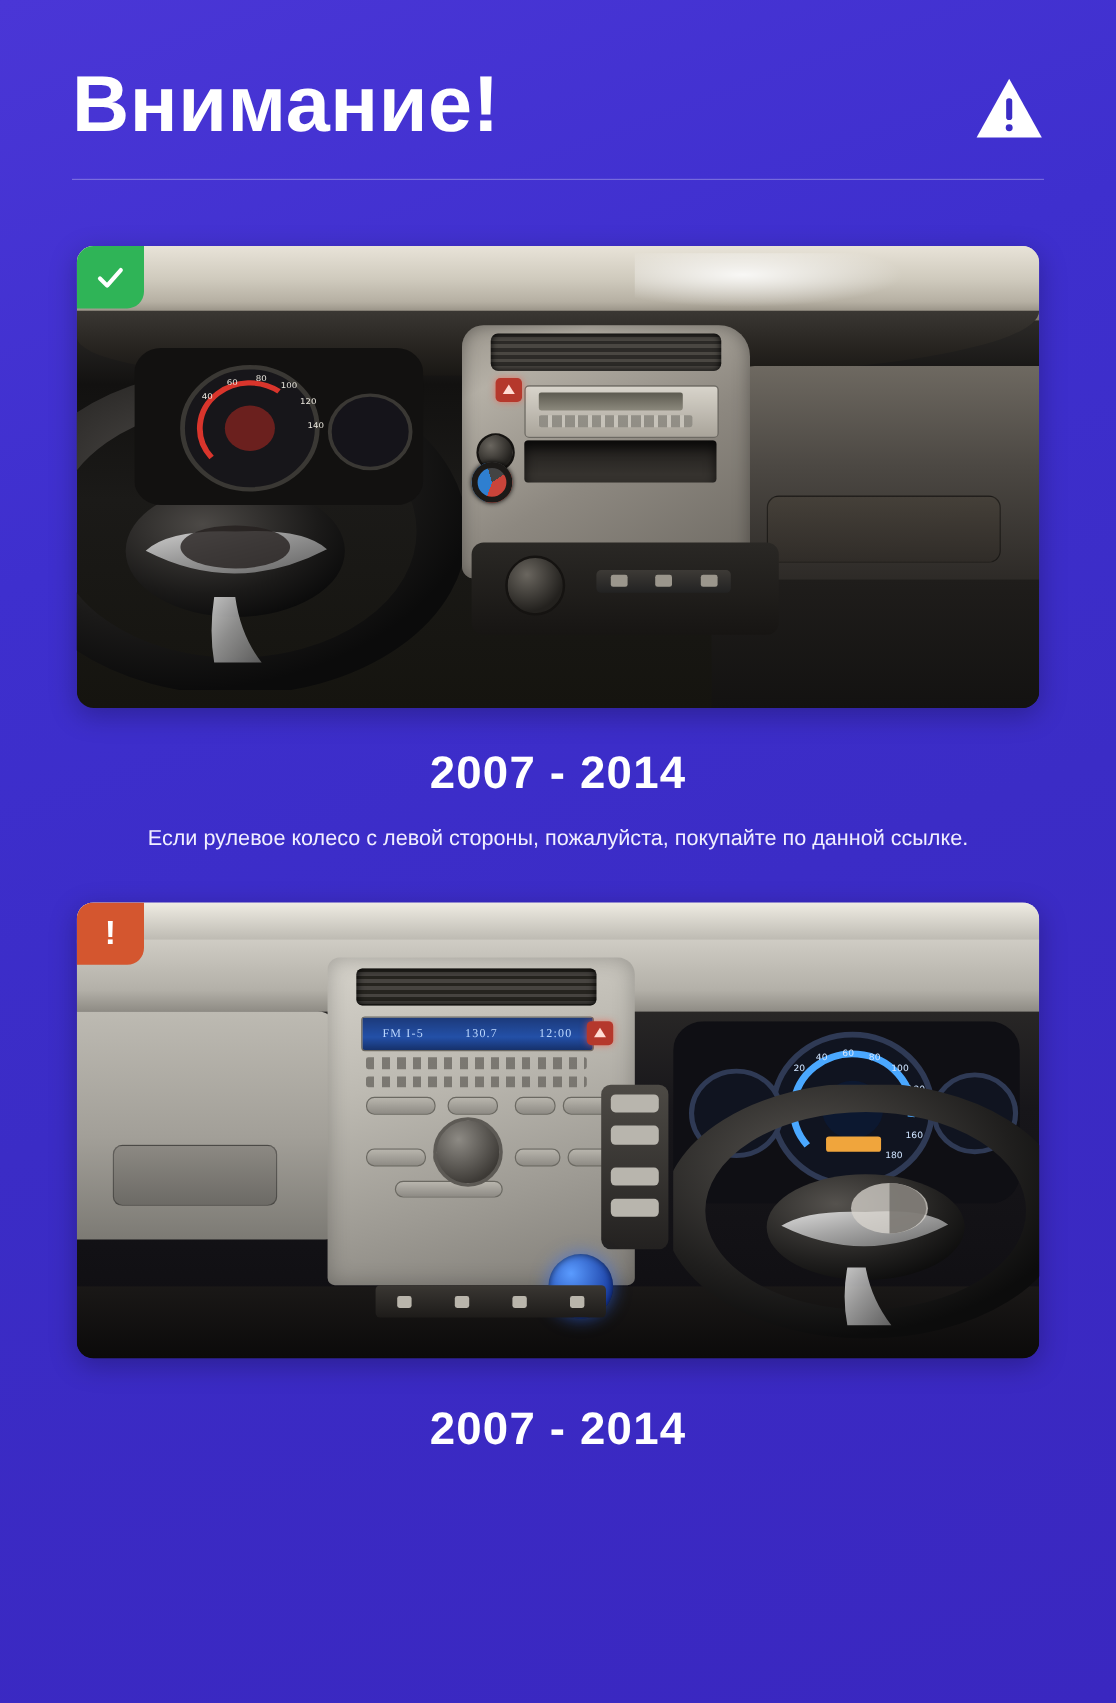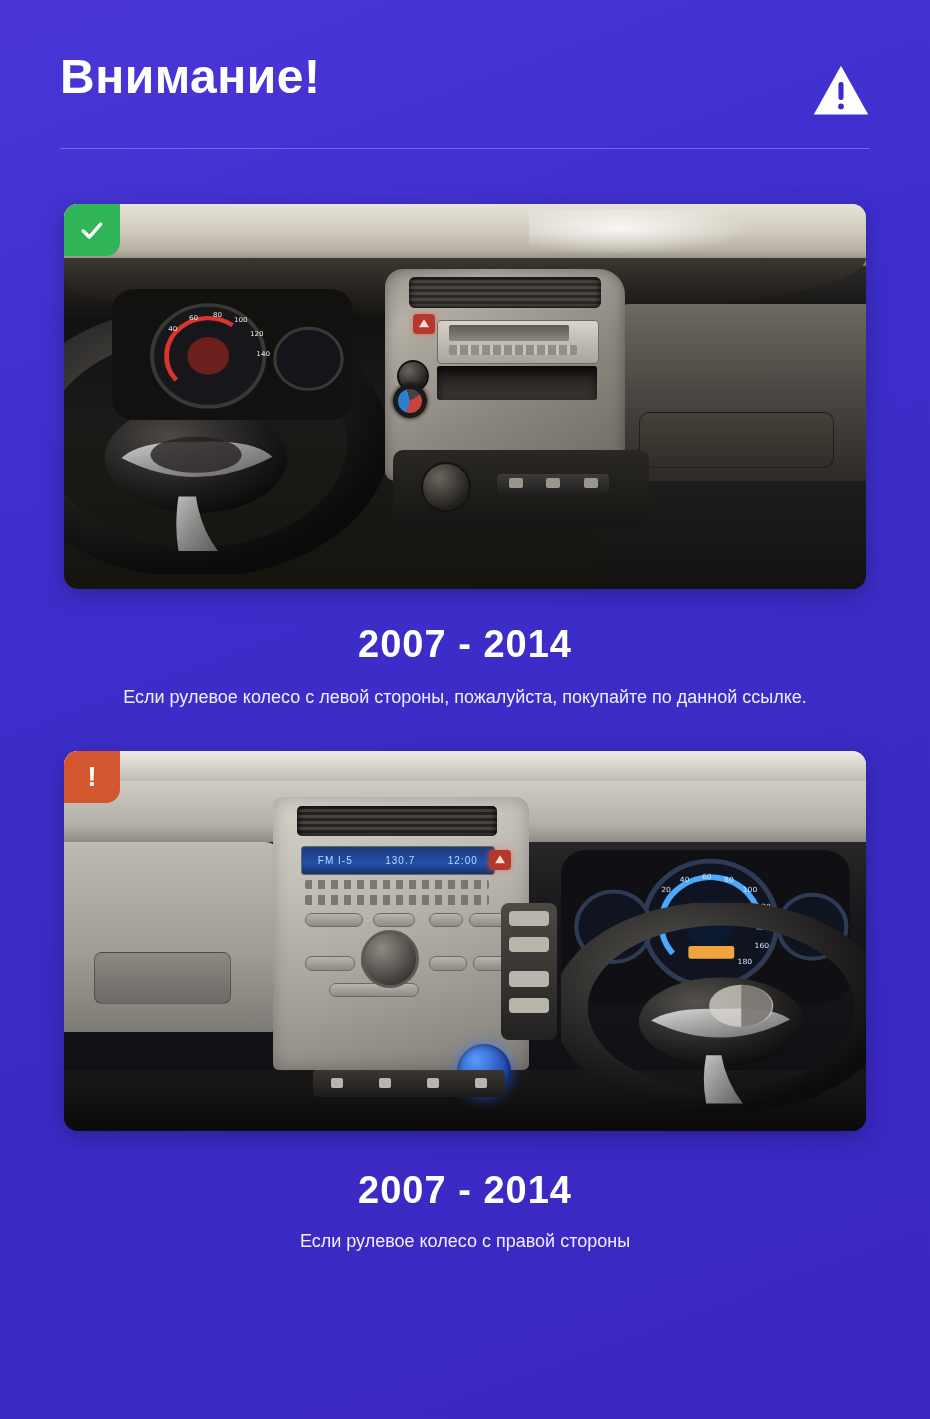--- a/index.html
+++ b/index.html
@@ -19,21 +19,21 @@
 
   
   .header {
     position: relative;
     padding: 52px 60px 0 60px;
     display: flex;
     align-items: flex-start;
     justify-content: space-between;
   }
   .header-title {
-    font-size: 48px;
+    font-size: 66px;
     font-weight: bold;
     letter-spacing: 0.5px;
     line-height: 1.05;
     margin: 0;
     color: #ffffff;
   }
   .warn-icon {
     width: 58px;
     height: 58px;
     margin-top: 10px;
@@ -239,21 +239,21 @@
     background: repeating-linear-gradient(180deg,#26241f 0 3px,#474440 3px 6px);
     border-radius:5px;
     box-shadow: inset 0 0 7px #000;
   }
   .s2-lcd {
     position:absolute; left:29.5%; top:25%; width:24%; height:7%;
     background: linear-gradient(180deg,#1c3a7a,#2350a8 60%,#16316b);
     border-radius:3px;
     border:1px solid #6b6861;
     color:#bcd8ff;
-    font-family:Liberation Sans, sans-serif;
+    font-family:Liberation Serif, serif;
     font-size:10px;
     display:flex; align-items:center; justify-content:space-around;
     letter-spacing:1px;
   }
   .s2-row {
     position:absolute; background: repeating-linear-gradient(90deg,#6f6c66 0 7px, transparent 7px 13px);
     border-radius:2px; opacity:.85;
   }
   .s2-pill {
     position:absolute; background: linear-gradient(180deg,#b8b5ad,#8e8b85);
@@ -494,14 +494,13 @@
         <path d="M210 290 Q216 340 238 382 L190 382 Q184 336 190 290 Z" fill="url(#chrome2)" opacity=".8"></path>
         <ellipse cx="236" cy="196" rx="42" ry="40" fill="#d9d6cf" opacity=".75"></ellipse>
         <path d="M236 156 A40 40 0 0 1 236 236 Z" fill="#6f6c66" opacity=".8"></path>
       </svg>
     </div>
   </div>
 </div>
 
 <div class="caption second">
   <div class="years">2007 - 2014</div>
-  <div class="desc">Если рулевое колесо с правой стороны</div>
 </div>
 
 </body></html>

